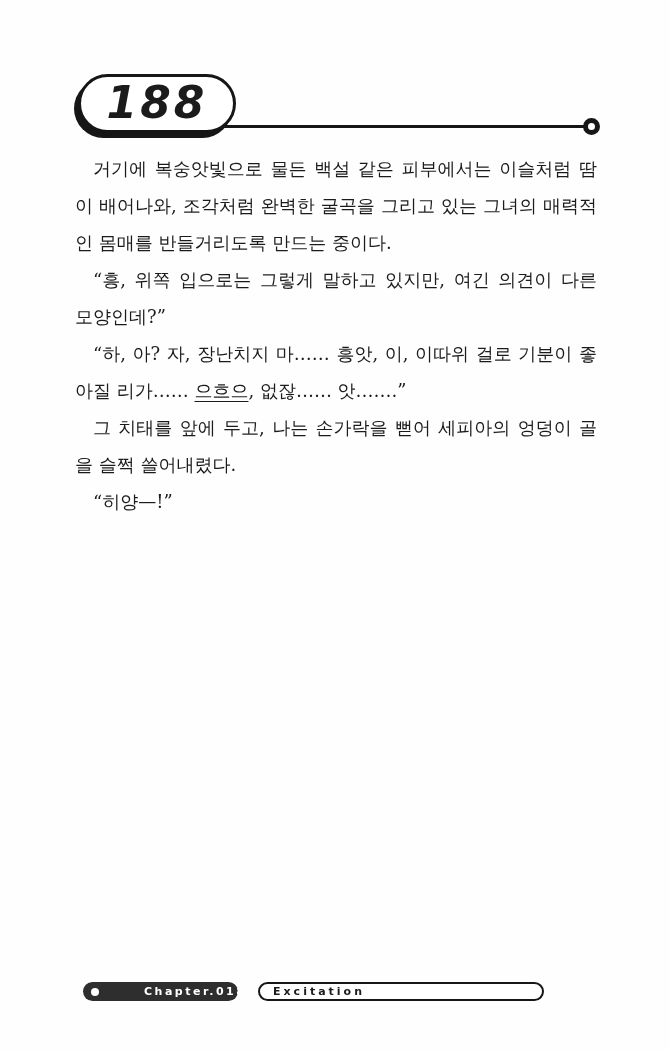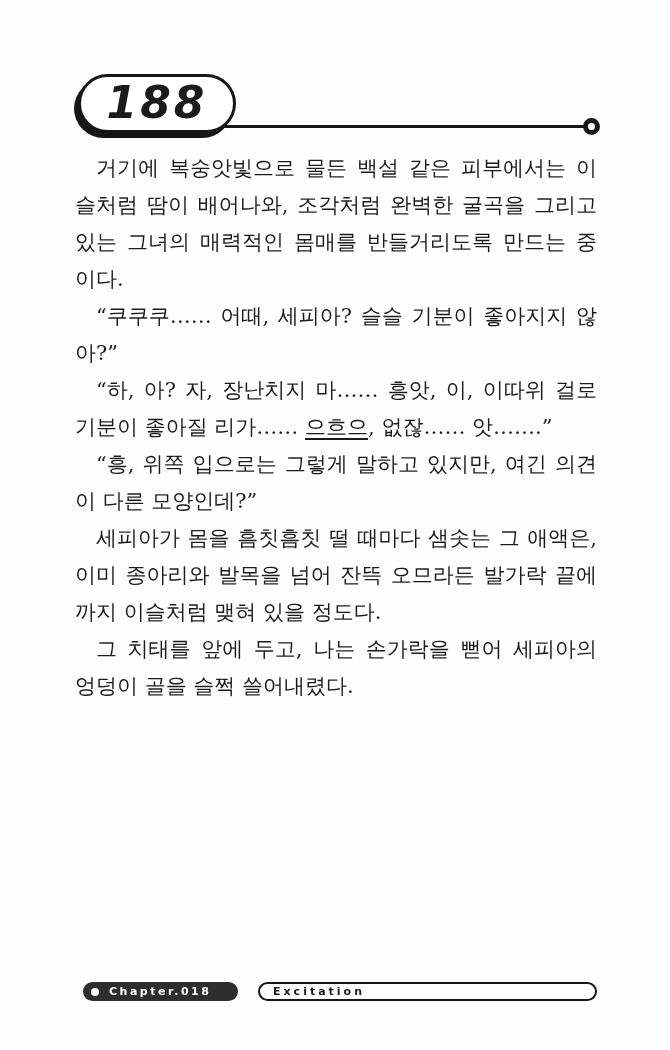--- a/index.html
+++ b/index.html
@@ -35,47 +35,47 @@
   .page-number {
     font-family:"DejaVu Sans","Liberation Sans",sans-serif;
     font-weight:bold; font-style:italic;
     font-size:44px; letter-spacing:3px; color:#1b1b1b;
     padding-bottom:3px;
   }
 
   
   .body-text {
     position:absolute; left:75px; top:150px; width:522px;
-    font-size:21px; line-height:37px;
+    font-size:18px; line-height:37px;
     text-align:justify;
   }
   .para {
     margin:0; text-indent:1em;
     word-break:break-all;
     text-justify:inter-character;
   }
   .underline { text-decoration:underline; text-underline-offset:4px; }
 
   
   .footer-chapter {
     position:absolute; left:83px; top:982px;
     width:155px; height:19px; box-sizing:border-box;
     background:#2e2e2e; border-radius:10px;
-    display:flex; align-items:center; padding-left:8px;
+    display:flex; align-items:center; padding-left:8px;gap:35px;
   }
   .chapter-dot { width:8px; height:8px; background:#fff; border-radius:50%; flex:none; }
   .chapter-label {
     color:#fff;
     font-family:"DejaVu Sans","Liberation Sans",sans-serif;
     font-size:11px; font-weight:bold; letter-spacing:2.5px;
     margin-left:10px; white-space:nowrap;
   }
   .footer-section {
     position:absolute; left:258px; top:982px;
-    width:339px; height:19px; box-sizing:border-box;
+    width:286px; height:19px; box-sizing:border-box;
     background:#fff; border:2px solid #161616; border-radius:10px;
     display:flex; align-items:center; padding-left:13px;
   }
   .section-label {
     color:#1b1b1b;
     font-family:"DejaVu Sans","Liberation Sans",sans-serif;
     font-size:11px; font-weight:bold; letter-spacing:3px; white-space:nowrap;
   }
 </style>
 </head>
@@ -84,25 +84,24 @@
 <div class="page">
 
   <div class="header-rule"></div>
   <div class="header-dot"></div>
   <div class="page-badge">
     <span class="page-number">188</span>
   </div>
 
   <div class="body-text">
       <p class="para"><span class="">거기에 복숭앗빛으로 물든 백설 같은 피부에서는 이슬처럼 땀이 배어나와, 조각처럼 완벽한 굴곡을 그리고 있는 그녀의 매력적인 몸매를 반들거리도록 만드는 중이다.</span></p>
-      <p class="para"><span class="">“쿠쿠쿠…… 어때, 세피아? 슬슬 기분이 좋아지지 않아?”</span></p>
+      <p class="para"><span class="">“흥, 위쪽 입으로는 그렇게 말하고 있지만, 여긴 의견이 다른 모양인데?”</span></p>
       <p class="para"><span class="">“하, 아? 자, 장난치지 마…… 흥앗, 이, 이따위 걸로 기분이 좋아질 리가…… </span><span class="underline">으흐으</span><span class="">, 없잖…… 앗…….”</span></p>
-      <p class="para"><span class="">“흥, 위쪽 입으로는 그렇게 말하고 있지만, 여긴 의견이 다른 모양인데?”</span></p>
-      <p class="para"><span class="">세피아가 몸을 흠칫흠칫 떨 때마다 샘솟는 그 애액은, 이미 종아리와 발목을 넘어 잔뜩 오므라든 발가락 끝에까지 이슬처럼 맺혀 있을 정도다.</span></p>
       <p class="para"><span class="">그 치태를 앞에 두고, 나는 손가락을 뻗어 세피아의 엉덩이 골을 슬쩍 쓸어내렸다.</span></p>
+      <p class="para"><span class="">“히양—!”</span></p>
     </div>
 
   <div class="footer-chapter">
     <span class="chapter-dot"></span>
     <span class="chapter-label">Chapter.018</span>
   </div>
   <div class="footer-section">
     <span class="section-label">Excitation</span>
   </div>
 

